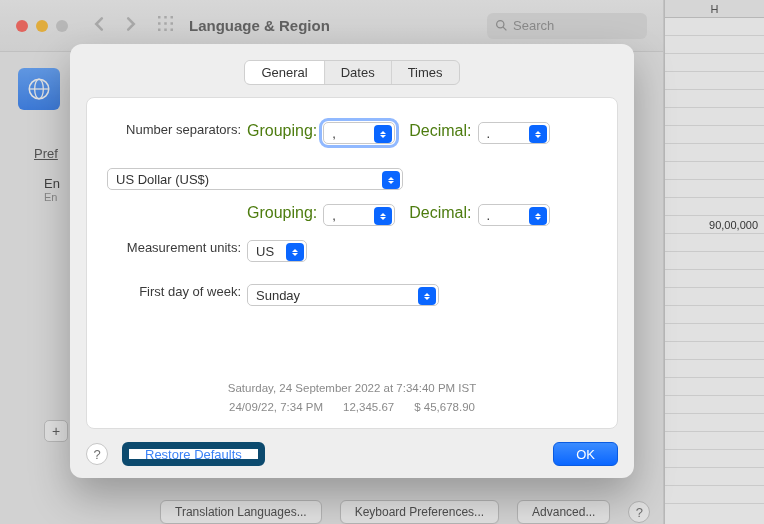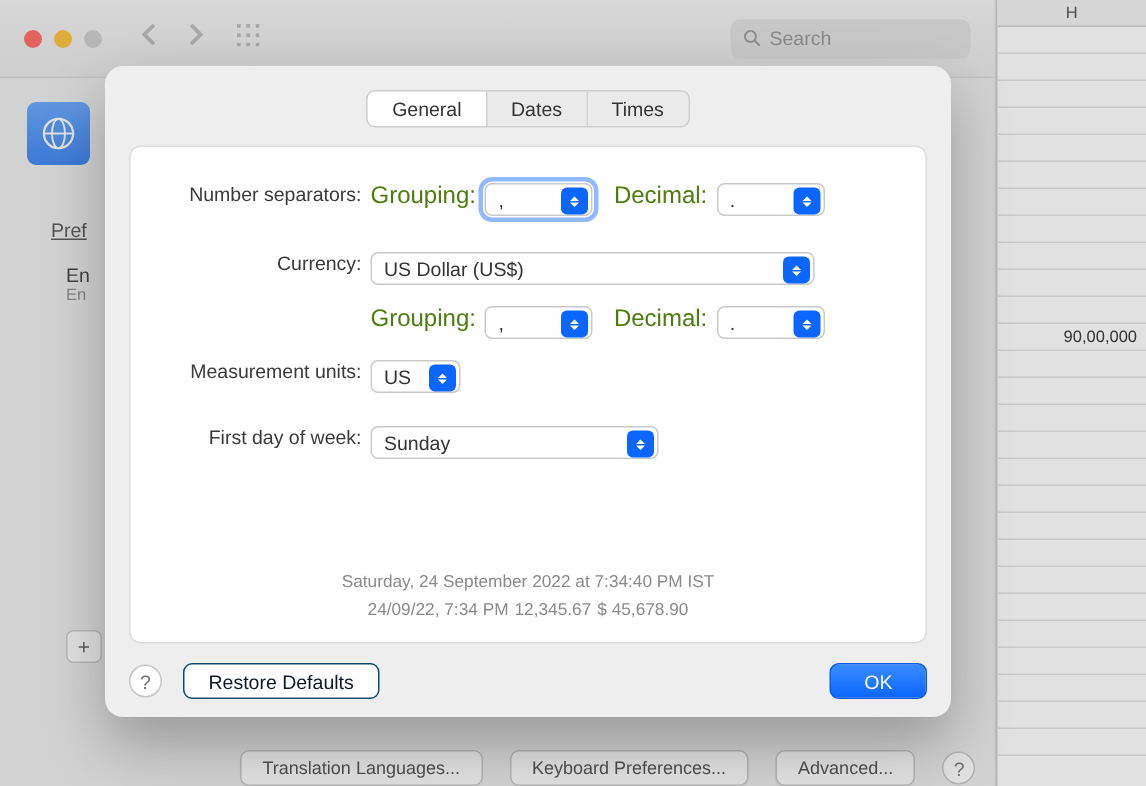--- a/index.html
+++ b/index.html
@@ -52,25 +52,25 @@
   .lbl { width:140px; text-align:right; font-size:13px; color:#3a3a3a; padding-right:6px; }
   .sublbl { font-size:16px; color:#4d7c0f; margin-right:6px; }
   .sel { position:relative; height:22px; background:#fff; border:1px solid #c9c9c9; border-radius:5px; display:flex; align-items:center; padding:0 24px 0 8px; font-size:13px; color:#333; min-width:60px;}
   .sel.focus { outline:3px solid rgba(10,100,255,.45); outline-offset:1px; }
   .sel .chev { position:absolute; right:2px; top:2px; width:18px; height:18px; background:#0a66ff; border-radius:4px; display:flex; flex-direction:column; align-items:center; justify-content:center; gap:1px;}
   .sel .chev::before, .sel .chev::after { content:""; width:0; height:0; border-left:3px solid transparent; border-right:3px solid transparent; }
   .sel .chev::before { border-bottom:3px solid #fff; }
   .sel .chev::after { border-top:3px solid #fff; }
 
   .footer-text { position:absolute; left:0; right:0; bottom:12px; text-align:center; font-size:11.5px; color:#8a8a8a; line-height:1.5;}
-  .footer-text .nums { display:flex; gap:4px; justify-content:center; margin-top:2px; }
+  .footer-text .nums { display:flex; gap:20px; justify-content:center; margin-top:2px; }
 
   .modal-footer { position:absolute; left:16px; right:16px; bottom:12px; display:flex; align-items:center; }
   .help { width:22px; height:22px; border-radius:50%; background:#fff; border:1px solid #c6c6c6; color:#6e6e6e; font-size:13px; display:flex; align-items:center; justify-content:center; }
-  .btn { height:24px; padding:0 16px; border-radius:6px; font-size:13px; border:1px solid #0c4a6e; background:#fff; color:#0f172a; display:flex; align-items:center; cursor:pointer;}
+  .btn { height:24px; padding:0 16px; border-radius:6px; font-size:13px; border:7px solid #0c4a6e; background:#fff; color:#3b82f6; display:flex; align-items:center; cursor:pointer;}
   .btn.primary { background:linear-gradient(#3b8cff,#0a66ff); border:1px solid #0a5be0; color:#fff; padding:0 22px;}
 </style>
 </head>
 <body>
 
 <div class="bg-window">
   <div class="titlebar">
     <div class="traffic">
       <div class="tl red"></div>
       <div class="tl yellow"></div>
@@ -90,20 +90,21 @@
             <rect x="5" y="0" width="2" height="2"></rect>
             <rect x="10" y="0" width="2" height="2"></rect>
             <rect x="0" y="5" width="2" height="2"></rect>
             <rect x="5" y="5" width="2" height="2"></rect>
             <rect x="10" y="5" width="2" height="2"></rect>
             <rect x="0" y="10" width="2" height="2"></rect>
             <rect x="5" y="10" width="2" height="2"></rect>
             <rect x="10" y="10" width="2" height="2"></rect>
           </g>
         </svg></span>
+    <div class="win-title">Language &amp; Region</div>
     <div class="searchbox">
       <svg viewBox="0 0 16 16">
           <circle cx="6.5" cy="6.5" r="4.5" stroke="currentColor" stroke-width="1.5" fill="none"></circle>
           <line x1="10" y1="10" x2="14" y2="14" stroke="currentColor" stroke-width="1.5"></line>
         </svg>
       <span>Search</span>
     </div>
   </div>
   <div class="globe">
     <svg width="26" height="26" viewBox="0 0 24 24">
@@ -182,21 +183,20 @@
         <span class="chev"></span>
       </div>
       <span class="sublbl" style="margin-left:14px">Decimal:</span>
       <div class="sel" style="width:72px">
         <span>.</span>
         <span class="chev"></span>
       </div>
     </div>
 
     <div class="row" style="margin-top:24px">
-      <div class="lbl">Currency:</div>
       <div class="sel" style="width:296px">
         <span>US Dollar (US$)</span>
         <span class="chev"></span>
       </div>
     </div>
 
     <div class="row">
       <div class="lbl"></div>
       <span class="sublbl">Grouping:</span>
       <div class="sel" style="width:72px">

